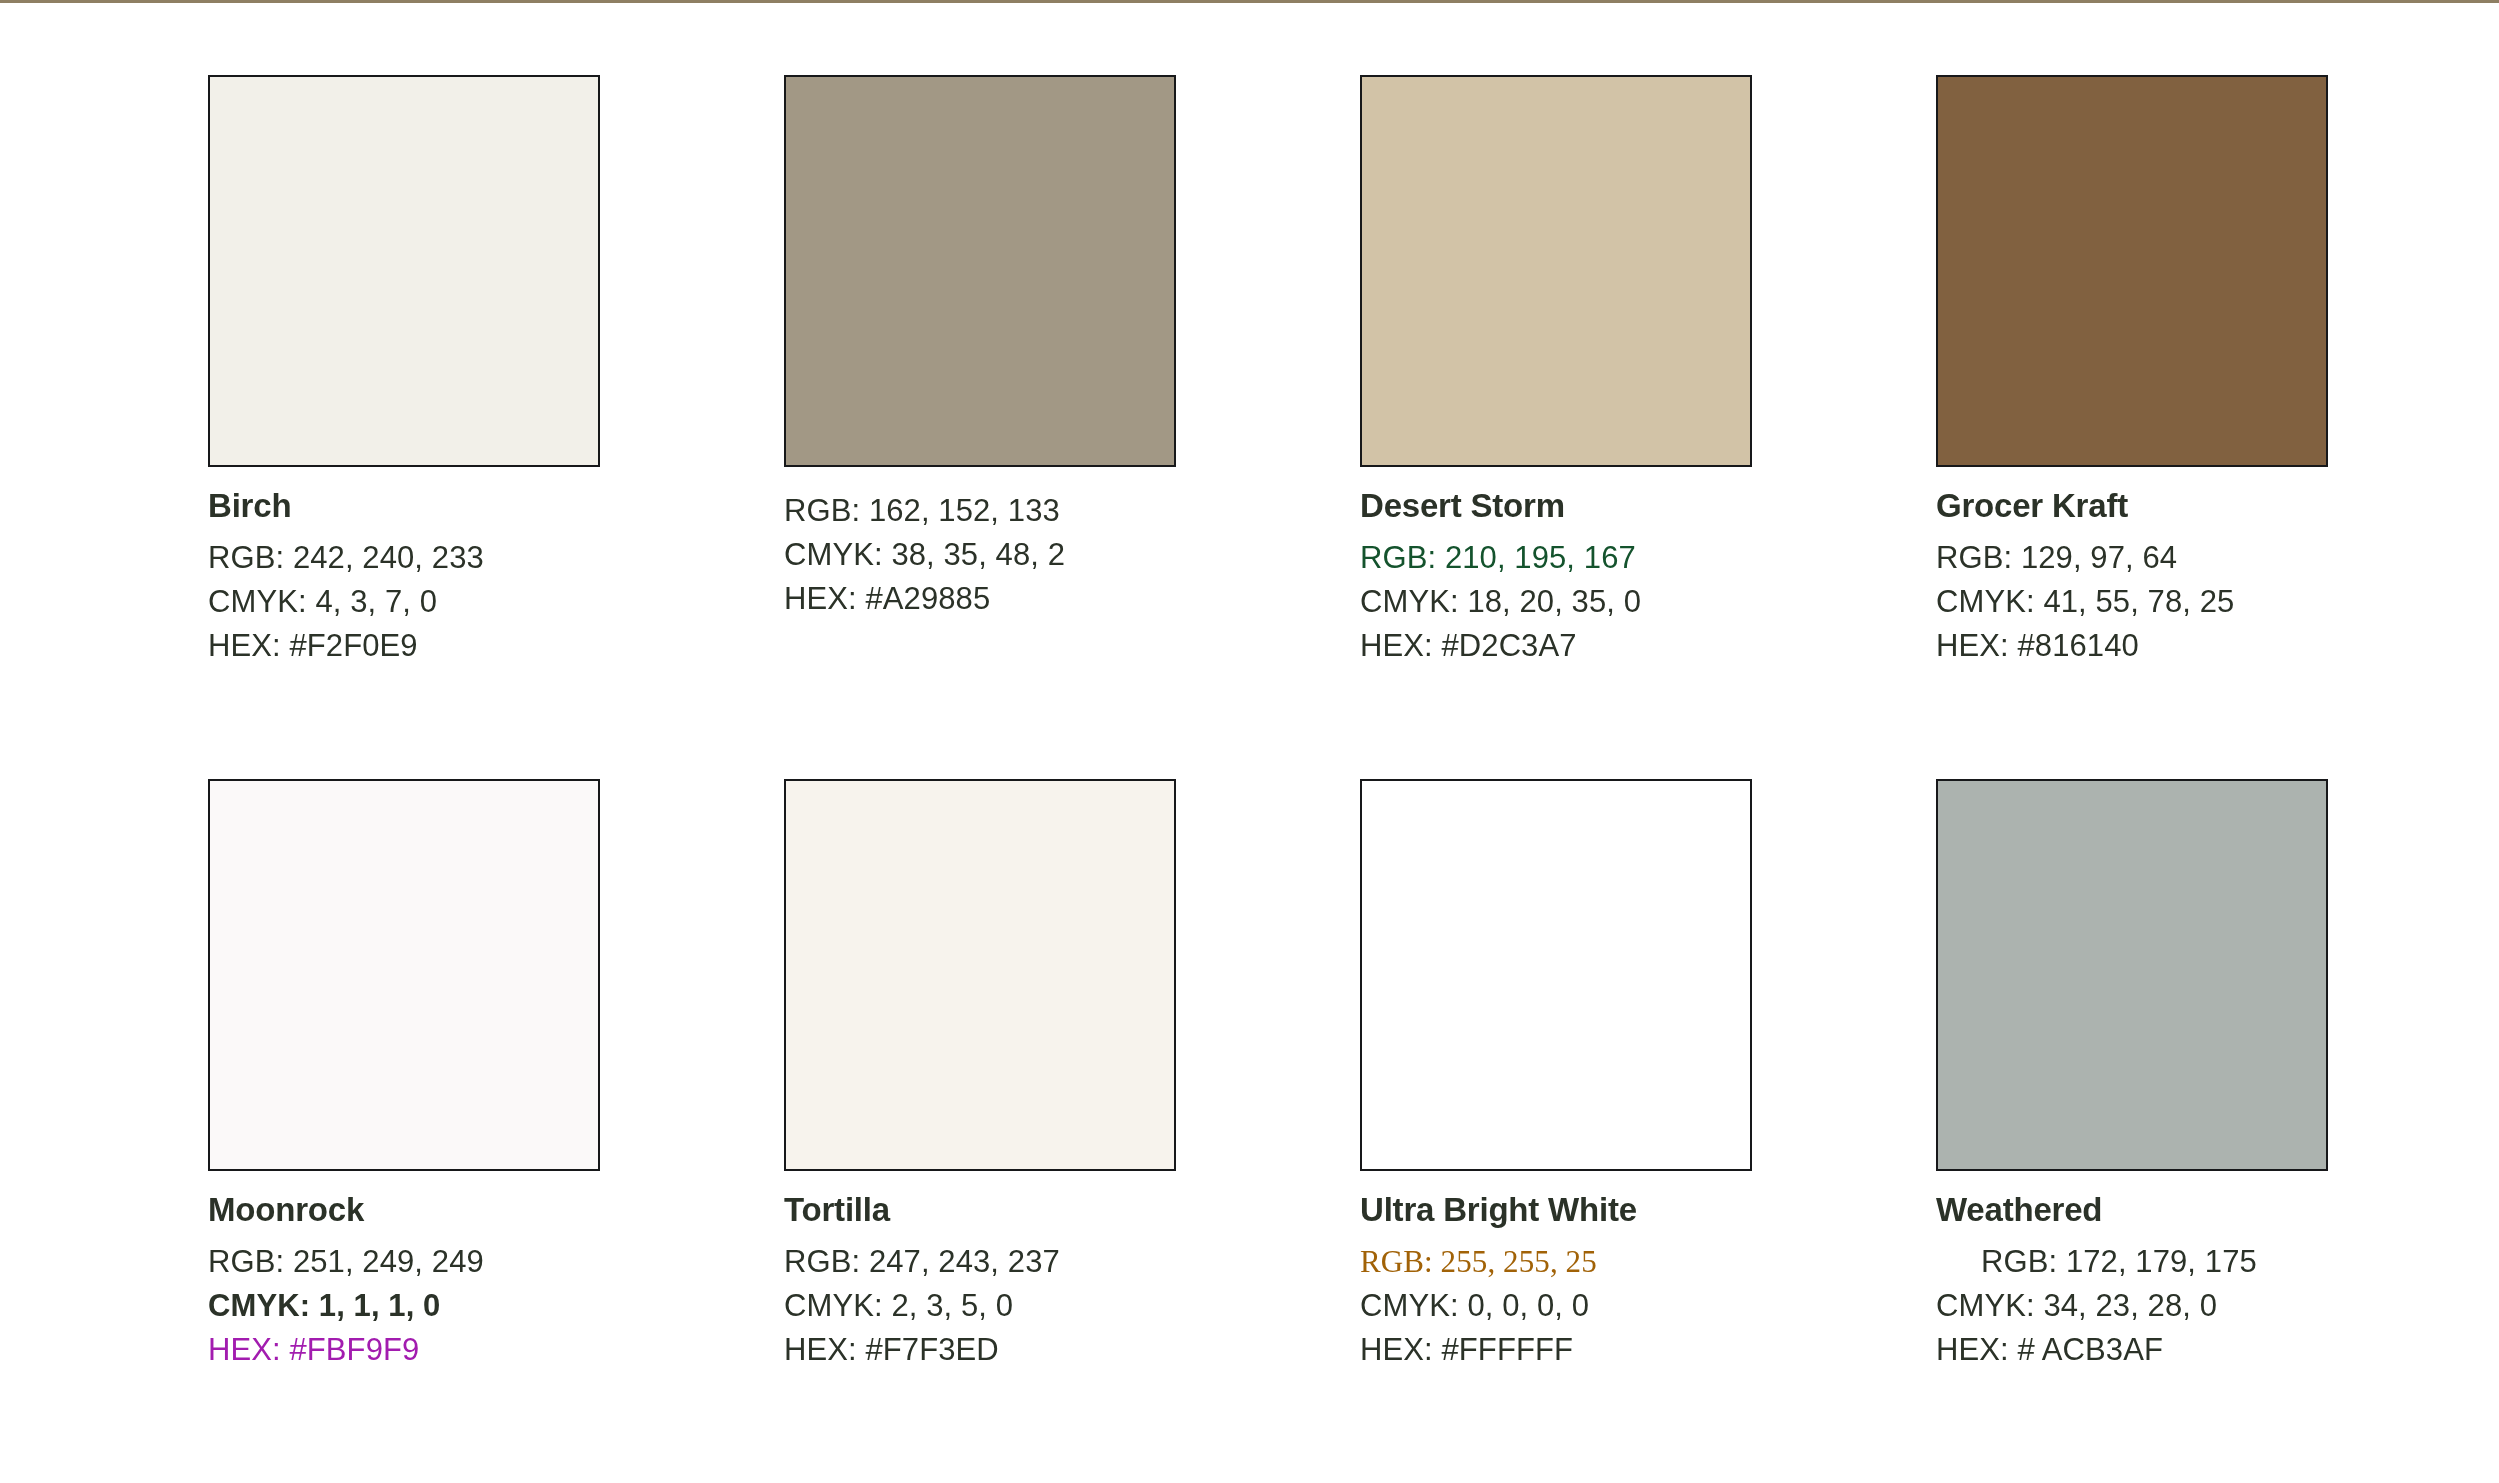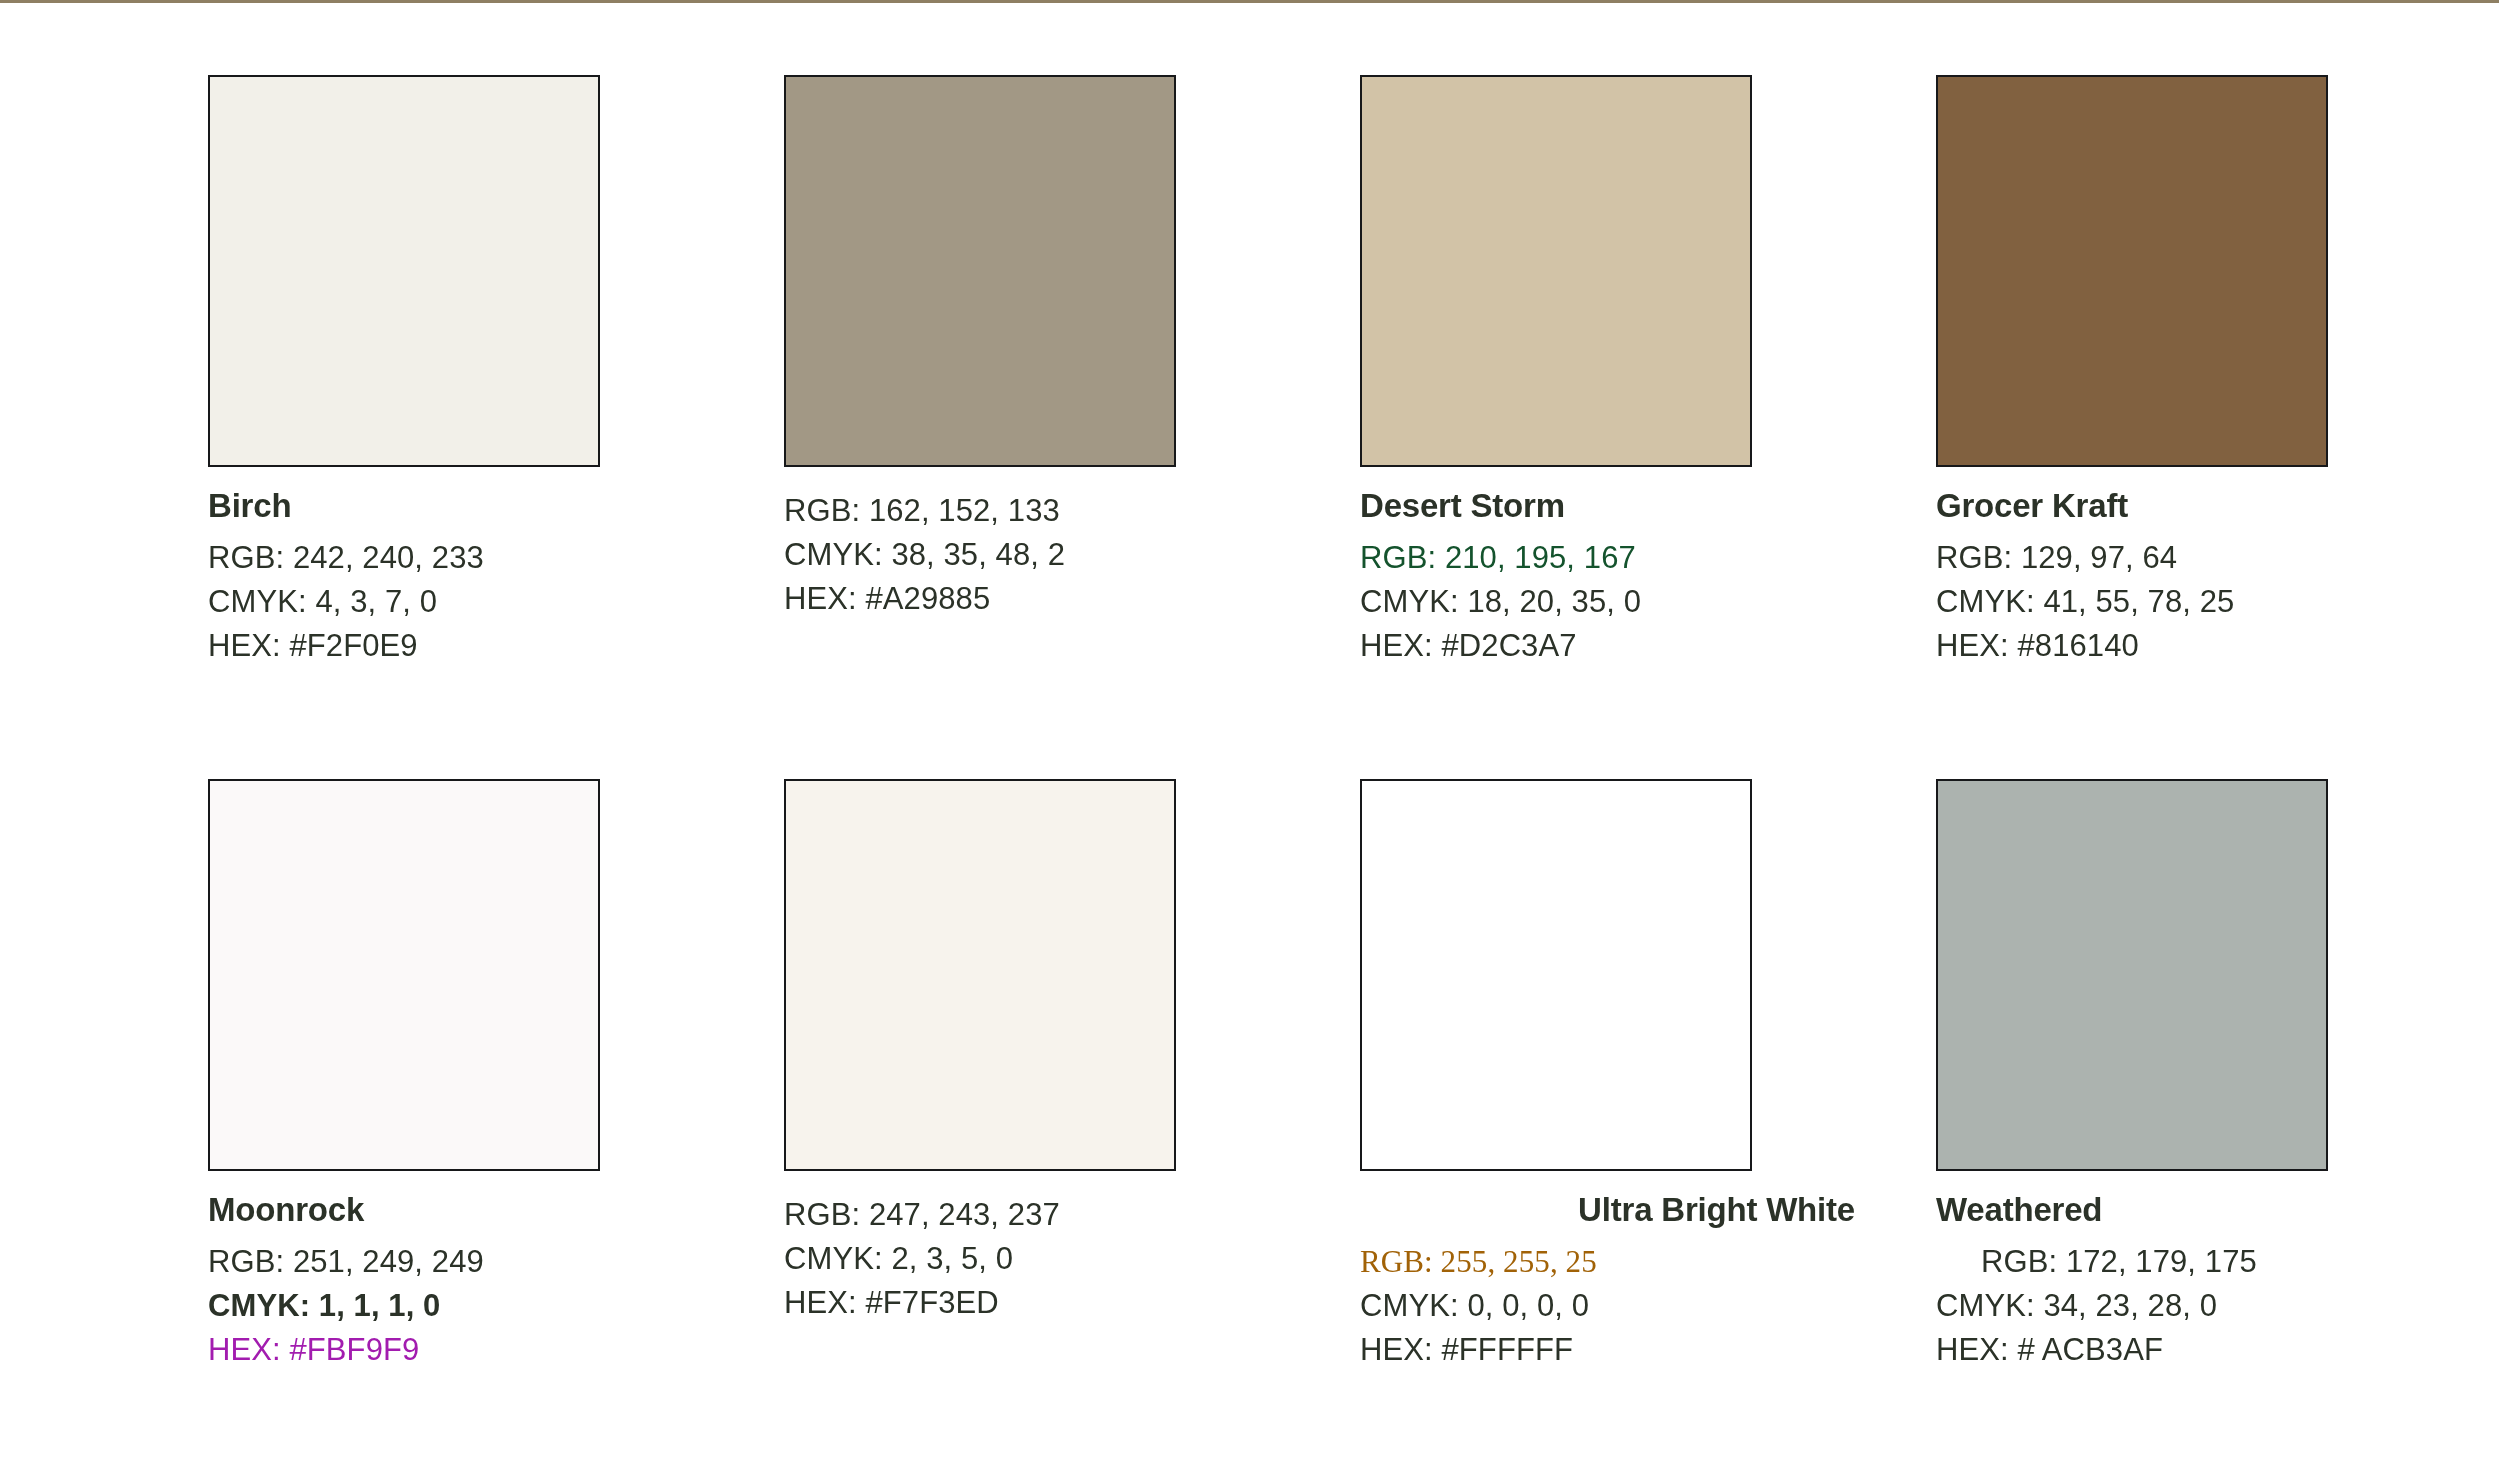--- a/index.html
+++ b/index.html
@@ -142,30 +142,31 @@
         <div class="swatch-name" style="color: rgb(43, 50, 40);">Moonrock</div>
         <div class="swatch-line" style="color: rgb(43, 50, 40);">RGB: 251, 249, 249</div>
         <div class="swatch-line" style="color: rgb(43, 50, 40); font-weight: bold;">CMYK: 1, 1, 1, 0</div>
         <div class="swatch-line" style="color: #a21caf;">HEX: #FBF9F9</div>
       </div>
     </div>
 
     <div class="swatch-card">
       <div class="swatch-chip" style="background-color: rgb(247, 243, 237); border-color: rgb(23, 24, 26);"></div>
       <div class="swatch-info">
+        <div class="swatch-name" style="color: rgb(43, 50, 40);">Tortilla</div>
         <div class="swatch-line" style="color: rgb(43, 50, 40);">RGB: 247, 243, 237</div>
         <div class="swatch-line" style="color: rgb(43, 50, 40);">CMYK: 2, 3, 5, 0</div>
         <div class="swatch-line" style="color: rgb(43, 50, 40);">HEX: #F7F3ED</div>
       </div>
     </div>
 
     <div class="swatch-card">
       <div class="swatch-chip" style="background-color: rgb(255, 255, 255); border-color: rgb(23, 24, 26);"></div>
       <div class="swatch-info">
-        <div class="swatch-name" style="color: rgb(43, 50, 40); text-align: right;">Ultra Bright White</div>
+        <div class="swatch-name" style="color: rgb(43, 50, 40);">Ultra Bright White</div>
         <div class="swatch-line" style="color: #a16207; font-family: Liberation Serif, serif;">RGB: 255, 255, 25</div>
         <div class="swatch-line" style="color: rgb(43, 50, 40);">CMYK: 0, 0, 0, 0</div>
         <div class="swatch-line" style="color: rgb(43, 50, 40);">HEX: #FFFFFF</div>
       </div>
     </div>
 
     <div class="swatch-card">
       <div class="swatch-chip" style="background-color: rgb(172, 179, 175); border-color: rgb(23, 24, 26);"></div>
       <div class="swatch-info">
         <div class="swatch-name" style="color: rgb(43, 50, 40);">Weathered</div>

